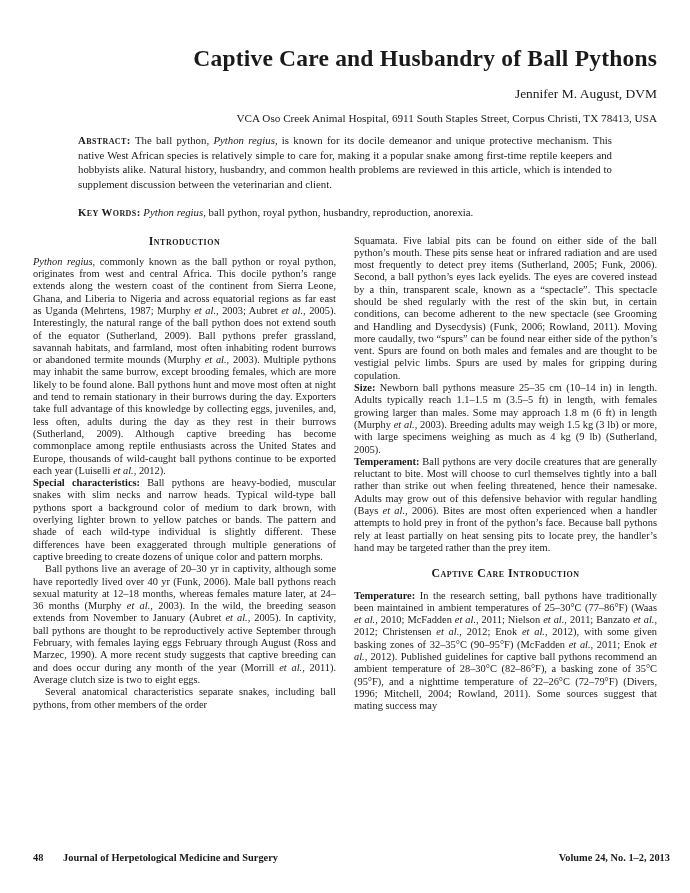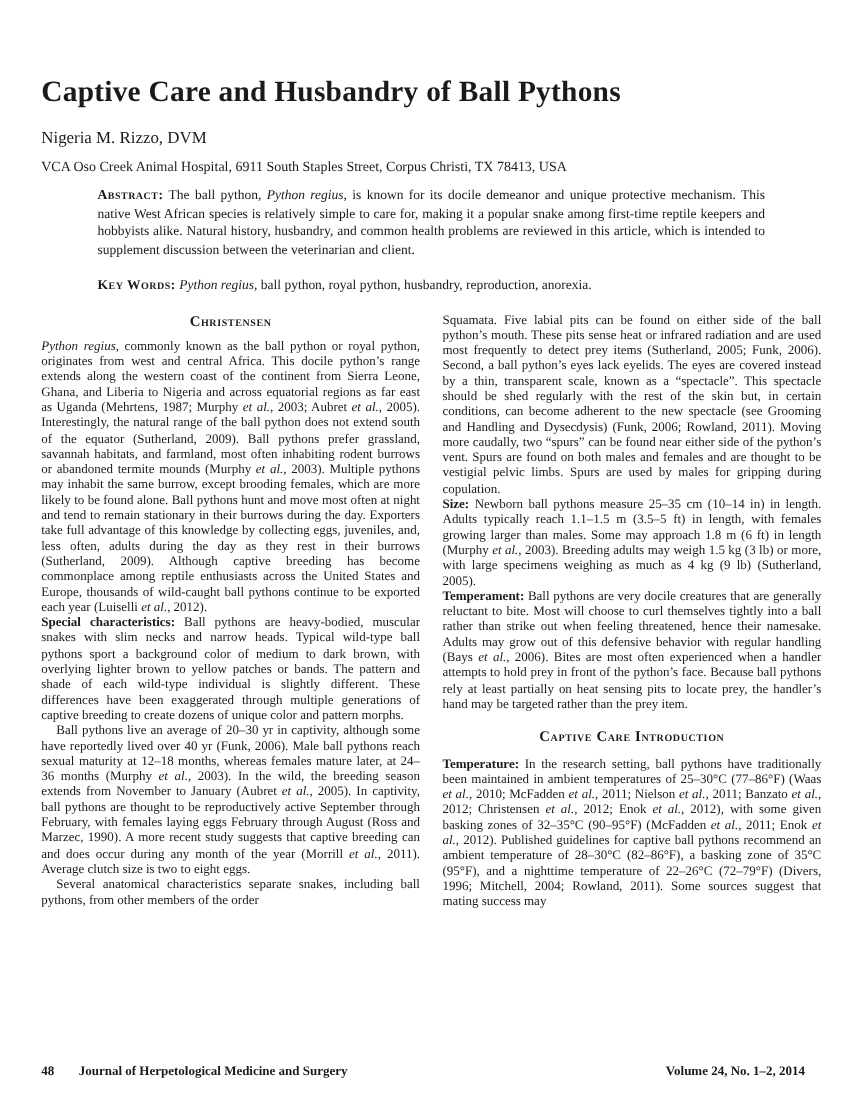--- a/index.html
+++ b/index.html
@@ -5,21 +5,21 @@
   * { margin:0; padding:0; box-sizing:border-box; }
   html,body { background:#ffffff; }
   body {
     width:690px; height:893px; overflow:hidden; position:relative;
     font-family:"Liberation Serif", serif; color:#1a1a1a;
     -webkit-font-smoothing:antialiased;
   }
   .page { position:relative; width:690px; height:893px; padding:0 33px; background:#fff; }
 
   
-  .header { text-align:left; padding-top:60px; }
+  .header { text-align:right; padding-top:44px; }
   .title { font-size:23.5px; font-weight:bold; line-height:28px; letter-spacing:0.2px; }
   .title .it { font-style:italic; }
   .author { margin-top:14px; font-size:13.5px; }
   .affiliation { margin-top:10px; font-size:11.2px; }
 
   
   .abstract, .keywords {
     margin:9px 45px 0 45px; font-size:10.8px; line-height:14.7px;
     text-align:justify; text-justify:inter-word;
   }
@@ -38,60 +38,60 @@
     text-align:center; font-weight:bold; font-variant:small-caps;
     font-size:11.8px; letter-spacing:0.5px; margin:0 0 9px 0;
   }
   .col-heading.spaced { margin-top:13px; margin-bottom:10px; }
   .body-para { margin:0; }
   .body-para.spaced { }
   .body-para.indent { text-indent:12px; }
 
   
   .footer {
-    position:absolute; left:33px; right:46px; top:852px;
+    position:absolute; left:33px; right:20px; top:852px;
     display:flex; justify-content:space-between;
     font-size:10.4px; font-weight:bold;
   }
   .footer .page-num { margin-right:17px; }
 </style>
 </head>
 <body>
 
 <div class="page">
 
   <div class="header">
     <div class="title">
       <div>Captive Care and Husbandry of Ball Pythons</div>
     </div>
-    <div class="author">Nigeria M. Rizzo, DVM</div>
+    <div class="author">Jennifer M. August, DVM</div>
     <div class="affiliation">VCA Oso Creek Animal Hospital, 6911 South Staples Street, Corpus Christi, TX 78413, USA</div>
   </div>
 
   <p class="abstract"><span class="bd sc">Abstract:</span><span> The ball python, </span><span class="it">Python regius</span><span>, is known for its docile demeanor and unique protective mechanism. This native West African species is relatively simple to care for, making it a popular snake among first-time reptile keepers and hobbyists alike. Natural history, husbandry, and common health problems are reviewed in this article, which is intended to supplement discussion between the veterinarian and client.</span></p>
   <p class="keywords"><span class="bd sc">Key Words:</span><span>  </span><span class="it">Python regius</span><span>, ball python, royal python, husbandry, reproduction, anorexia.</span></p>
 
   <div class="columns">
     <div class="column">
-        <div class="col-heading">Christensen</div>
+        <div class="col-heading">Introduction</div>
         <p class="body-para"><span class="it">Python regius</span><span>, commonly known as the ball python or royal python, originates from west and central Africa. This docile python’s range extends along the western coast of the continent from Sierra Leone, Ghana, and Liberia to Nigeria and across equatorial regions as far east as Uganda (Mehrtens, 1987; Murphy </span><span class="it">et al.</span><span>, 2003; Aubret </span><span class="it">et al.</span><span>, 2005). Interestingly, the natural range of the ball python does not extend south of the equator (Sutherland, 2009). Ball pythons prefer grassland, savannah habitats, and farmland, most often inhabiting rodent burrows or abandoned termite mounds (Murphy </span><span class="it">et al.</span><span>, 2003). Multiple pythons may inhabit the same burrow, except brooding females, which are more likely to be found alone. Ball pythons hunt and move most often at night and tend to remain stationary in their burrows during the day. Exporters take full advantage of this knowledge by collecting eggs, juveniles, and, less often, adults during the day as they rest in their burrows (Sutherland, 2009). Although captive breeding has become commonplace among reptile enthusiasts across the United States and Europe, thousands of wild-caught ball pythons continue to be exported each year (Luiselli </span><span class="it">et al.</span><span>, 2012).</span></p>
         <p class="body-para spaced"><span class="bd">Special characteristics:</span><span> Ball pythons are heavy-bodied, muscular snakes with slim necks and narrow heads. Typical wild-type ball pythons sport a background color of medium to dark brown, with overlying lighter brown to yellow patches or bands. The pattern and shade of each wild-type individual is slightly different. These differences have been exaggerated through multiple generations of captive breeding to create dozens of unique color and pattern morphs.</span></p>
         <p class="body-para indent"><span>Ball pythons live an average of 20–30 yr in captivity, although some have reportedly lived over 40 yr (Funk, 2006). Male ball pythons reach sexual maturity at 12–18 months, whereas females mature later, at 24–36 months (Murphy </span><span class="it">et al.</span><span>, 2003). In the wild, the breeding season extends from November to January (Aubret </span><span class="it">et al.</span><span>, 2005). In captivity, ball pythons are thought to be reproductively active September through February, with females laying eggs February through August (Ross and Marzec, 1990). A more recent study suggests that captive breeding can and does occur during any month of the year (Morrill </span><span class="it">et al.</span><span>, 2011). Average clutch size is two to eight eggs.</span></p>
         <p class="body-para indent"><span>Several anatomical characteristics separate snakes, including ball pythons, from other members of the order</span></p>
       </div>
     <div class="column">
         <p class="body-para"><span>Squamata. Five labial pits can be found on either side of the ball python’s mouth. These pits sense heat or infrared radiation and are used most frequently to detect prey items (Sutherland, 2005; Funk, 2006). Second, a ball python’s eyes lack eyelids. The eyes are covered instead by a thin, transparent scale, known as a “spectacle”. This spectacle should be shed regularly with the rest of the skin but, in certain conditions, can become adherent to the new spectacle (see Grooming and Handling and Dysecdysis) (Funk, 2006; Rowland, 2011). Moving more caudally, two “spurs” can be found near either side of the python’s vent. Spurs are found on both males and females and are thought to be vestigial pelvic limbs. Spurs are used by males for gripping during copulation.</span></p>
         <p class="body-para spaced"><span class="bd">Size:</span><span> Newborn ball pythons measure 25–35 cm (10–14 in) in length. Adults typically reach 1.1–1.5 m (3.5–5 ft) in length, with females growing larger than males. Some may approach 1.8 m (6 ft) in length (Murphy </span><span class="it">et al.</span><span>, 2003). Breeding adults may weigh 1.5 kg (3 lb) or more, with large specimens weighing as much as 4 kg (9 lb) (Sutherland, 2005).</span></p>
         <p class="body-para spaced"><span class="bd">Temperament:</span><span> Ball pythons are very docile creatures that are generally reluctant to bite. Most will choose to curl themselves tightly into a ball rather than strike out when feeling threatened, hence their namesake. Adults may grow out of this defensive behavior with regular handling (Bays </span><span class="it">et al.</span><span>, 2006). Bites are most often experienced when a handler attempts to hold prey in front of the python’s face. Because ball pythons rely at least partially on heat sensing pits to locate prey, the handler’s hand may be targeted rather than the prey item.</span></p>
         <div class="col-heading spaced">Captive Care Introduction</div>
         <p class="body-para"><span class="bd">Temperature:</span><span> In the research setting, ball pythons have traditionally been maintained in ambient temperatures of 25–30°C (77–86°F) (Waas </span><span class="it">et al.</span><span>, 2010; McFadden </span><span class="it">et al.</span><span>, 2011; Nielson </span><span class="it">et al.</span><span>, 2011; Banzato </span><span class="it">et al.</span><span>, 2012; Christensen </span><span class="it">et al.</span><span>, 2012; Enok </span><span class="it">et al.</span><span>, 2012), with some given basking zones of 32–35°C (90–95°F) (McFadden </span><span class="it">et al.</span><span>, 2011; Enok </span><span class="it">et al.</span><span>, 2012). Published guidelines for captive ball pythons recommend an ambient temperature of 28–30°C (82–86°F), a basking zone of 35°C (95°F), and a nighttime temperature of 22–26°C (72–79°F) (Divers, 1996; Mitchell, 2004; Rowland, 2011). Some sources suggest that mating success may</span></p>
       </div>
   </div>
 
   <div class="footer">
     <div>
       <span class="page-num">48</span>
       <span>Journal of Herpetological Medicine and Surgery</span>
     </div>
-    <div>Volume 24, No. 1–2, 2014</div>
+    <div>Volume 24, No. 1–2, 2013</div>
   </div>
 
 </div>
 
 </body></html>

